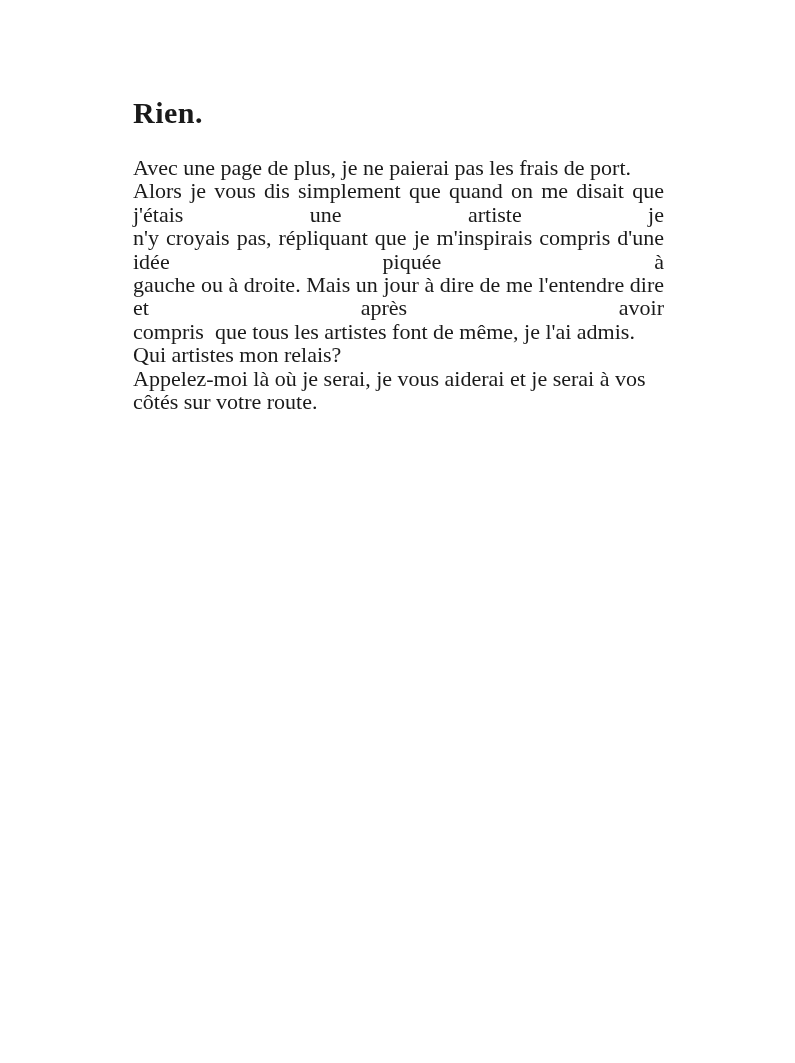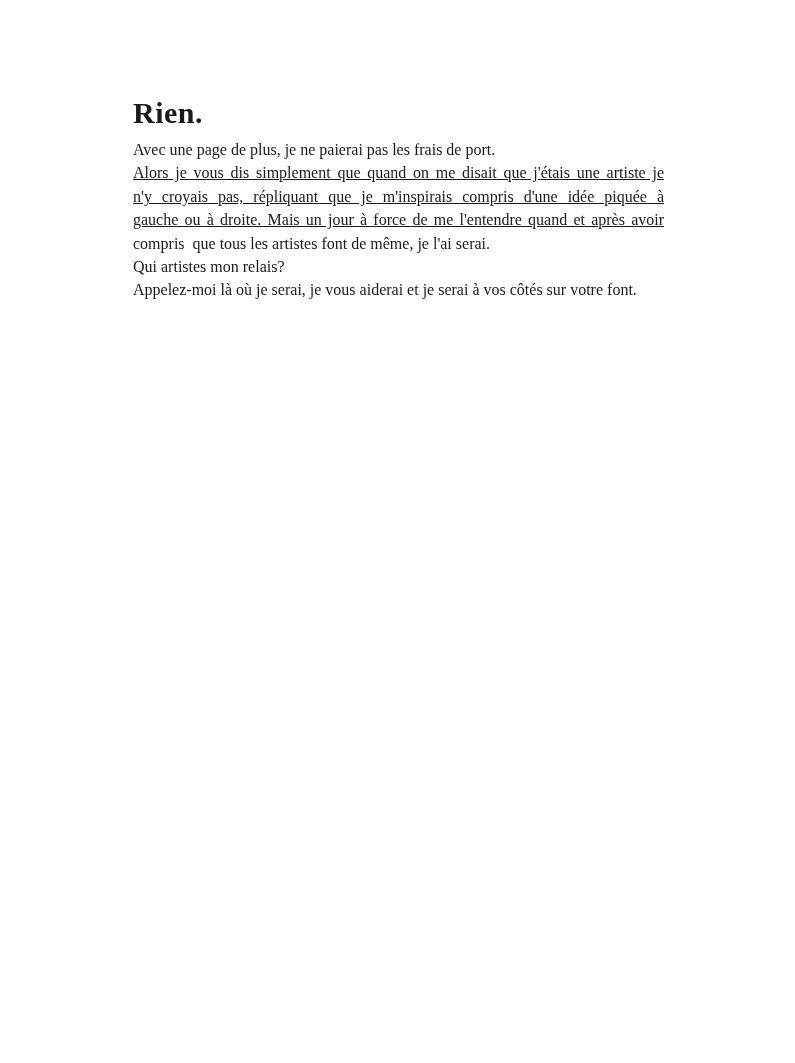--- a/index.html
+++ b/index.html
@@ -26,35 +26,34 @@
     top: 96px;
     margin: 0;
     font-size: 30px;
     line-height: 34px;
     font-weight: bold;
     letter-spacing: 0.5px;
   }
   .body-text {
     position: absolute;
     left: 133px;
-    top: 138px;
+    top: 156px;
     width: 531px;
-    font-size: 16px;
+    font-size: 22px;
     line-height: 23.4px;
   }
   .line {
     white-space: pre-wrap;
     min-height: 23.4px;
   }
   .line.justify {
     white-space: normal;
     text-align: justify;
     text-align-last: justify;
     text-justify: inter-word;
-    text-decoration: underline;
   }
   .page-number {
     position: absolute;
     left: 0;
     top: 1014px;
     width: 795px;
     text-align: center;
     font-size: 16px;
     color: #3c3c3c;
   }
@@ -62,20 +61,20 @@
 </head>
 <body>
 
 <div class="page">
   <h1 class="title">Rien.</h1>
 
   <div class="body-text">
     <div class="line">Avec une page de plus, je ne paierai pas les frais de port.</div>
       <div class="line justify">Alors je vous dis simplement que quand on me disait que j'étais une artiste je</div>
       <div class="line justify">n'y croyais pas, répliquant que je m'inspirais compris d'une idée piquée à</div>
-      <div class="line justify">gauche ou à droite. Mais un jour à force de me l'entendre quand et après avoir</div>
-      <div class="line">compris  que tous les artistes font de même, je l'ai serai.</div>
+      <div class="line justify">gauche ou à droite. Mais un jour à dire de me l'entendre dire et après avoir</div>
+      <div class="line">compris  que tous les artistes font de même, je l'ai admis.</div>
       <div class="line">Qui artistes mon relais?</div>
-      <div class="line">Appelez-moi là où je serai, je vous aiderai et je serai à vos côtés sur votre font.</div>
+      <div class="line">Appelez-moi là où je serai, je vous aiderai et je serai à vos côtés sur votre route.</div>
   </div>
 
   <div class="page-number">278</div>
 </div>
 
 </body></html>

